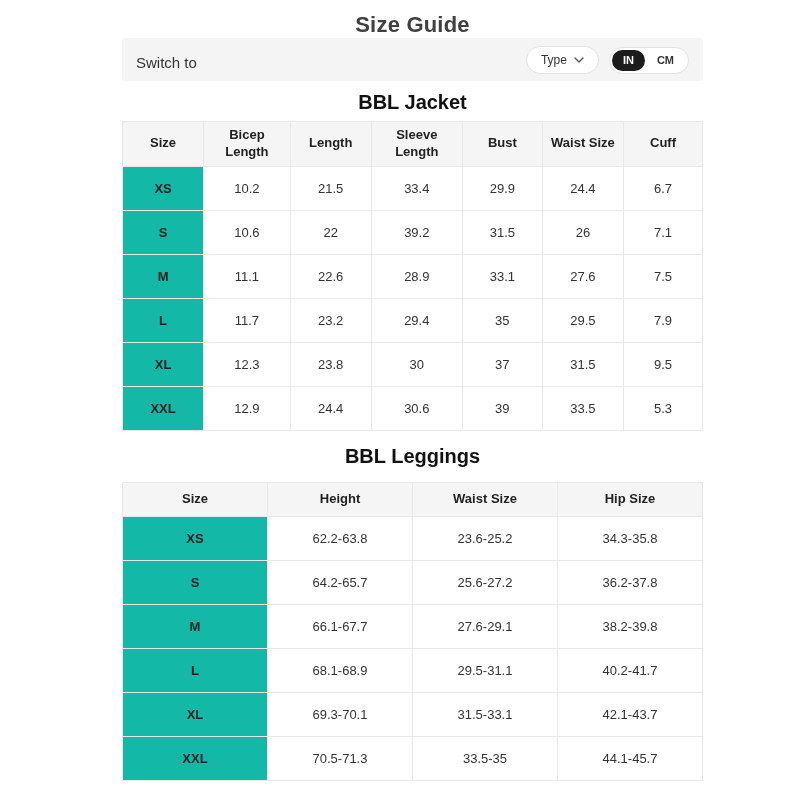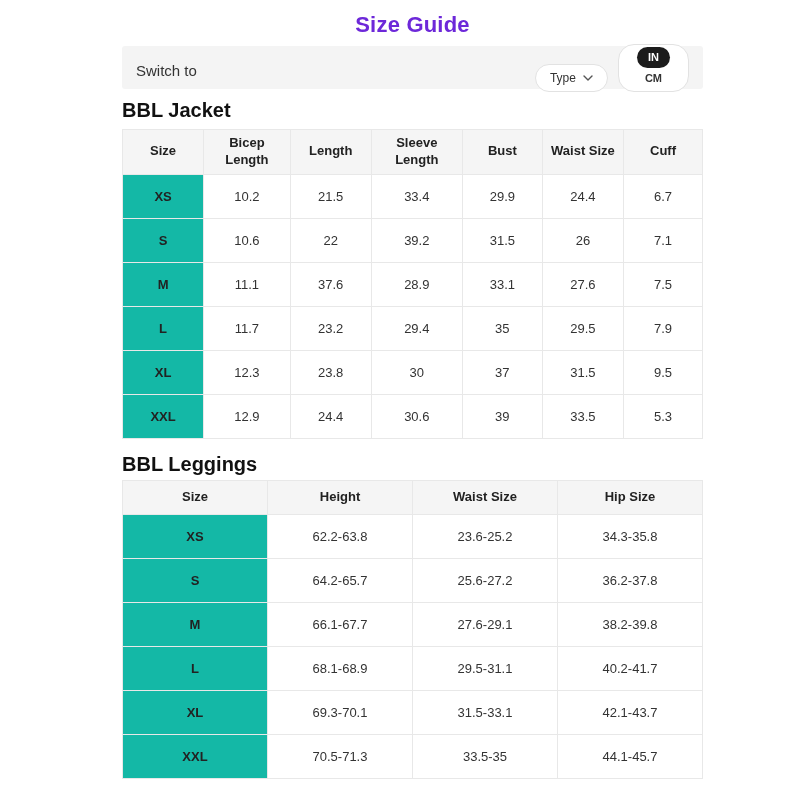--- a/index.html
+++ b/index.html
@@ -5,21 +5,21 @@
   html, body { margin: 0; padding: 0; background: #ffffff; }
   body {
     width: 800px; height: 800px; overflow: hidden;
     font-family: "Liberation Sans", sans-serif;
     -webkit-font-smoothing: antialiased;
   }
   .page { width: 581px; margin-left: 122px; }
 
   h1.page-title {
     text-align: center; font-size: 22px; line-height: 26px;
-    font-weight: 700; color: #6d28d9; margin: 12px 0 8px; letter-spacing: .2px;
+    font-weight: 700; color: #404040; margin: 12px 0 0; letter-spacing: .2px;
   }
 
   .toolbar {
     background: #f4f4f4; border-radius: 3px; height: 43px;
     display: flex; align-items: center; justify-content: space-between;
     padding: 0 14px; box-sizing: border-box;
   }
   .switch-label { font-size: 15px; color: #333; margin-top: 6px; }
   .toolbar-right { display: flex; align-items: flex-end; }
 
@@ -27,33 +27,33 @@
     display: inline-flex; align-items: center; gap: 7px;
     background: #fff; border: 1px solid #e2e2e2; border-radius: 16px;
     padding: 6px 14px; font-size: 12px; color: #333; cursor: pointer;
     font-family: "Liberation Sans", sans-serif;
   }
   .type-pill svg { display: block; }
 
   .unit-toggle {
     display: inline-flex; align-items: center;
     background: #fff; border: 1px solid #e2e2e2; border-radius: 16px;
-    padding: 2px; margin-left: 10px; cursor: pointer; flex-direction: column;
+    padding: 2px; margin-left: 10px; cursor: pointer;
   }
   .unit {
     font-size: 11px; font-weight: 700; color: #333;
-    padding: 4px 24px; border-radius: 12px; line-height: 13px;
+    padding: 4px 12px; border-radius: 12px; line-height: 13px;
   }
   .unit.active { background: #1c1c1c; color: #fff; padding: 4px 11px; }
 
   h2.table-title {
-    font-size: 20px; line-height: 24px;
+    text-align: center; font-size: 20px; line-height: 24px;
     font-weight: 600; color: #111; margin: 9px 0 7px;
   }
-  h2.table-title.second { margin: 13px 0 4px; }
+  h2.table-title.second { margin: 13px 0 14px; }
 
   table { width: 100%; border-collapse: collapse; table-layout: fixed; }
   th, td {
     border: 1px solid #e8e8e8; text-align: center;
     font-size: 13px; color: #333; overflow: hidden;
   }
   thead th {
     background: #f5f5f5; font-weight: 700; color: #222;
     padding: 5px 4px; line-height: 1.3;
   }
@@ -122,21 +122,21 @@
           <td>10.6</td>
           <td>22</td>
           <td>39.2</td>
           <td>31.5</td>
           <td>26</td>
           <td>7.1</td>
         </tr>
         <tr>
           <th>M</th>
           <td>11.1</td>
-          <td>37.6</td>
+          <td>22.6</td>
           <td>28.9</td>
           <td>33.1</td>
           <td>27.6</td>
           <td>7.5</td>
         </tr>
         <tr>
           <th>L</th>
           <td>11.7</td>
           <td>23.2</td>
           <td>29.4</td>

